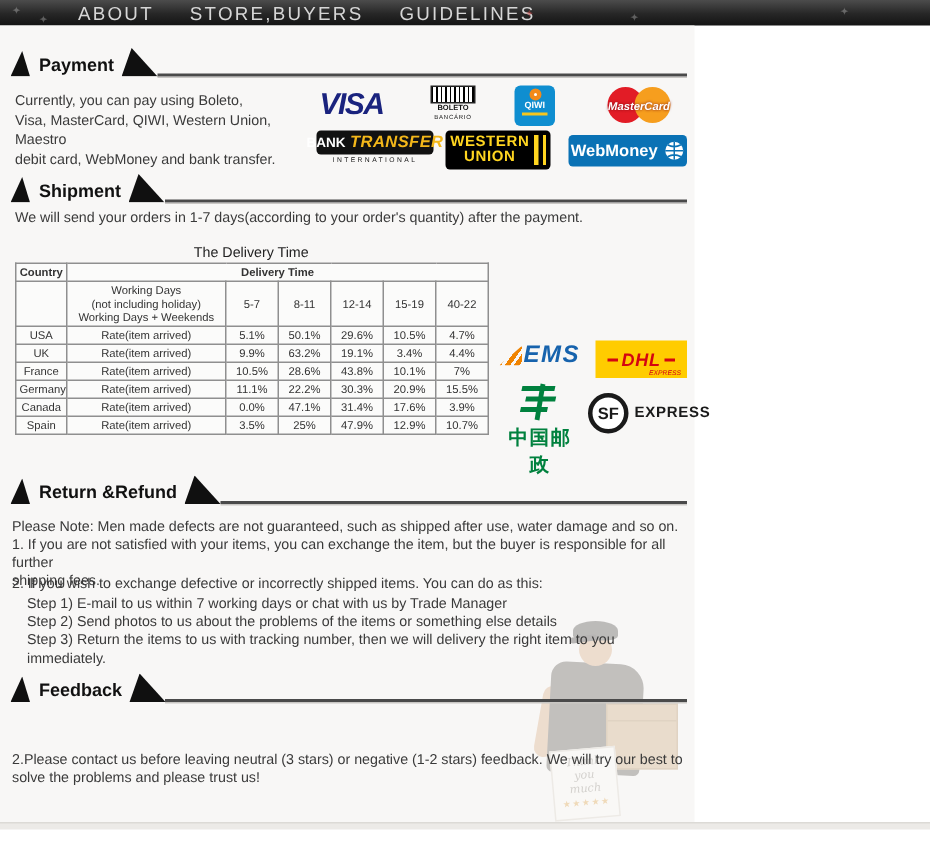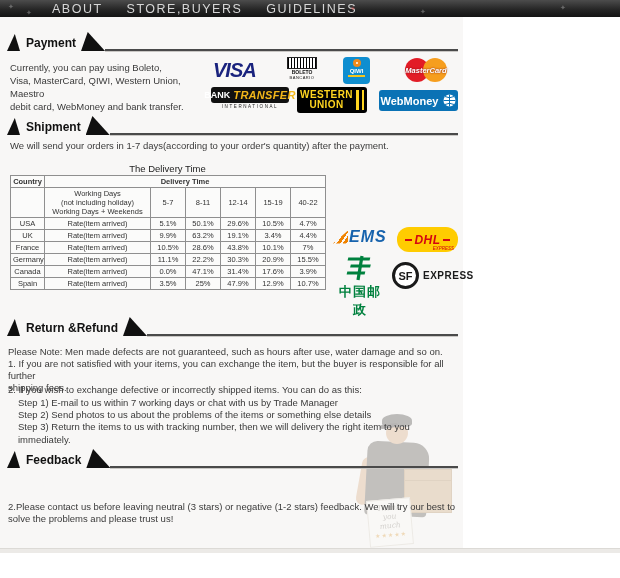--- a/index.html
+++ b/index.html
@@ -72,21 +72,21 @@
   
   .notice { position:absolute; left:334px; top:156px; width:129px; font-size:8.8px; line-height:13px; color:#3a3a3a; z-index:1; }
   .notice .red { color:#d9534a; }
 
   
   .ems { display:flex; align-items:center; }
   .ems-wing { width:15px; height:13px; background:
       repeating-linear-gradient(125deg,#f08300 0 3px,transparent 3px 5px);
       clip-path:polygon(0 100%, 100% 0, 100% 100%); margin-right:1px; }
   .ems-text { font-style:italic; font-weight:900; font-size:16px; color:#1763ad; letter-spacing:1px; }
-  .dhl { width:61px; height:25px; background:#ffcc00; border-radius:12px; position:relative;
+  .dhl { width:61px; height:25px; background:#ffcc00; border-radius:0; position:relative;
     display:flex; align-items:center; justify-content:center; }
   .dhl-text { font-style:italic; font-weight:900; font-size:12px; color:#d40511; letter-spacing:.5px; }
   .dhl-dash { width:7px; height:2px; background:#d40511; margin:0 2px; }
   .dhl-express { position:absolute; right:4px; bottom:1px; font-style:italic; font-size:4.5px; color:#d40511; }
   .cpost { width:52px; text-align:center; }
   .cpost-sym { display:block; margin:0 auto; }
   .cpost-text { font-size:13px; font-weight:bold; color:#00813e; letter-spacing:1px; margin-top:1px; }
   .sf { display:flex; align-items:center; gap:4px; }
   .sf-circle { width:27px; height:27px; border:3px solid #1a1a1a; border-radius:50%; background:#fff;
     display:flex; align-items:center; justify-content:center; font-weight:900; font-size:11px; color:#1a1a1a; }
@@ -321,21 +321,21 @@
       <span class="sf-express">EXPRESS</span>
     </div>
 
     <div class="sec-head" style="top:300px;">
       <span class="tri tri-left"></span>
       <span class="sec-title">Return &amp;Refund</span>
       <span class="tri tri-right"></span>
       <span class="sec-line"></span>
     </div>
 
-    <div class="para" style="left:8px; top:328px; width:452px;">Please Note: Men made defects are not guaranteed, such as hours after use, water  damage and so on.</div>
+    <div class="para" style="left:8px; top:328px; width:452px;">Please Note: Men made defects are not guaranteed, such as shipped after use, water  damage and so on.</div>
     <div class="para" style="left:8px; top:341px; width:452px; line-height:12px;">1. If you are not satisfied with your items, you can exchange the item, but the buyer is responsible for all further
     shipping fees.</div>
     <div class="para" style="left:8px; top:366px; width:452px;">2. If you wish to exchange defective or incorrectly shipped items. You can do as this:</div>
     <div class="para" style="left:18px; top:379px; width:442px;">Step 1) E-mail to us within 7 working days or chat with us by Trade Manager</div>
     <div class="para" style="left:18px; top:391px; width:442px;">Step 2) Send photos to us about the problems of the items or something else details</div>
     <div class="para" style="left:18px; top:403px; width:442px;">Step 3) Return the items to us with tracking number, then we will delivery the right item to you immediately.</div>
 
     <div class="sec-head" style="top:432px;">
       <span class="tri tri-left"></span>
       <span class="sec-title">Feedback</span>

